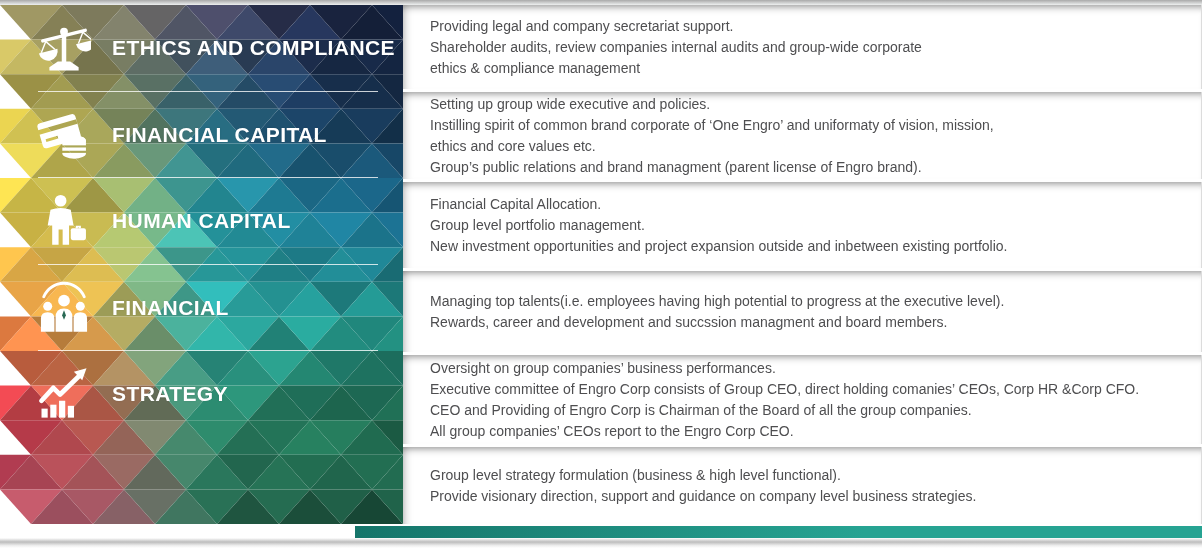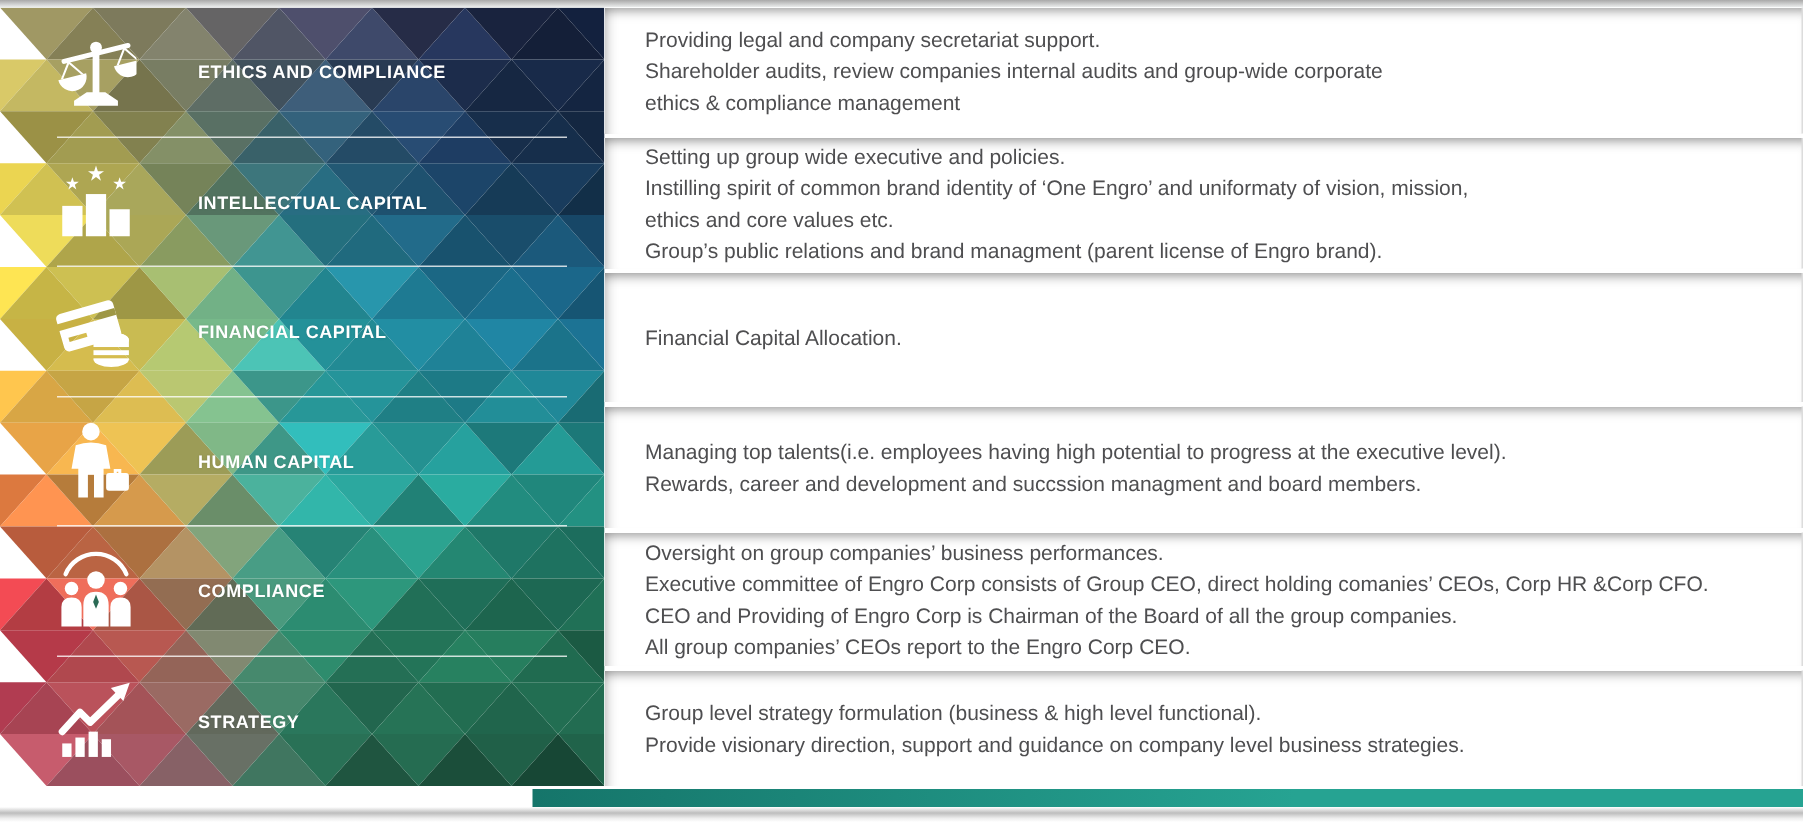--- a/index.html
+++ b/index.html
@@ -18,21 +18,21 @@
   }
   .side-panel svg.mosaic{position:absolute;left:0;top:0;}
   .side-rows{position:absolute;left:0;top:0;width:100%;height:100%;}
   .side-row{
     position:relative;height:86.5px;display:flex;align-items:center;
     padding-left:36px;box-sizing:border-box;
   }
   .icon-box{width:56px;height:56px;flex:0 0 56px;display:flex;align-items:center;justify-content:center;}
   .icon-box svg{width:54px;height:54px;display:block;}
   .side-title{
-    margin-left:40px;color:#ffffff;font-size:12px;font-weight:bold;
+    margin-left:20px;color:#ffffff;font-size:21px;font-weight:bold;
     letter-spacing:.4px;white-space:nowrap;
     text-shadow:0 0 2px rgba(0,0,0,.12);
     text-align:center;
   }
   .row-divider{
     position:absolute;left:38px;bottom:0;width:340px;height:1px;
     background:rgba(255,255,255,.78);
   }
   
   .cards{
@@ -357,34 +357,20 @@
           </g>
           <circle cx="24" cy="9.5" r="3.5"></circle>
           <rect x="22" y="10" width="4" height="28"></rect>
           <path d="M11 44 L37 44 L37 41 L29.5 36 L18.5 36 L11 41 Z"></path>
         </svg>
       </span>
       <span class="side-title">ETHICS AND COMPLIANCE</span>
       <span class="row-divider"></span>
     </div>
 
-    <div class="side-row">
-      <span class="icon-box">
-        <svg viewBox="0 0 48 48" fill="#fff">
-          <polygon points="24,2 25.12,5.45 28.76,5.45 25.82,7.59 26.94,11.05 24,8.91 21.06,11.05 22.18,7.59 19.24,5.45 22.88,5.45"></polygon>
-          <polygon points="10,9 10.9,11.76 13.8,11.76 11.45,13.47 12.35,16.24 10,14.53 7.65,16.24 8.55,13.47 6.2,11.76 9.1,11.76"></polygon>
-          <polygon points="38,9 38.9,11.76 41.8,11.76 39.45,13.47 40.35,16.24 38,14.53 35.65,16.24 36.55,13.47 34.2,11.76 37.1,11.76"></polygon>
-          <rect x="4" y="26" width="12" height="18"></rect>
-          <rect x="18" y="19" width="12" height="25"></rect>
-          <rect x="32" y="28" width="12" height="16"></rect>
-        </svg>
-      </span>
-      <span class="side-title">INTELLECTUAL CAPITAL</span>
-      <span class="row-divider"></span>
-    </div>
 
     <div class="side-row">
       <span class="icon-box">
         <svg viewBox="0 0 48 48" fill="#fff">
           <defs>
             <mask id="cardMask">
               <rect x="-10" y="-10" width="68" height="68" fill="#fff"></rect>
               <rect x="1" y="14.5" width="36" height="4.2" fill="#000"></rect>
               <rect x="6" y="24" width="11" height="2.6" fill="#000"></rect>
             </mask>
@@ -426,21 +412,21 @@
           <path d="M6 14 A19.5 19.5 0 0 1 42 14" stroke="#fff" stroke-width="2.6" fill="none" stroke-linecap="round"></path>
           <circle cx="9.5" cy="22.5" r="4"></circle>
           <path d="M3.5 45 L3.5 33.5 Q3.5 27.8 9.5 27.8 Q15.5 27.8 15.5 33.5 L15.5 45 Z"></path>
           <circle cx="38.5" cy="22.5" r="4"></circle>
           <path d="M32.5 45 L32.5 33.5 Q32.5 27.8 38.5 27.8 Q44.5 27.8 44.5 33.5 L44.5 45 Z"></path>
           <circle cx="24" cy="17.5" r="5.2"></circle>
           <path d="M16.5 45 L16.5 32.5 Q16.5 24.5 24 24.5 Q31.5 24.5 31.5 32.5 L31.5 45 Z"></path>
           <polygon points="24,26 22.3,30.5 24,34.5 25.7,30.5" fill="#2a6a55"></polygon>
         </svg>
       </span>
-      <span class="side-title">COMPLIANCE</span>
+      <span class="side-title">FINANCIAL</span>
       <span class="row-divider"></span>
     </div>
 
     <div class="side-row">
       <span class="icon-box">
         <svg viewBox="0 0 48 48" fill="#fff">
           <rect x="4" y="37" width="5.5" height="8"></rect>
           <rect x="11.8" y="33.5" width="5.5" height="11.5"></rect>
           <rect x="19.6" y="30" width="5.5" height="15"></rect>
           <rect x="27.4" y="34.5" width="5.5" height="10.5"></rect>
@@ -457,27 +443,29 @@
 <div class="cards">
 
   <div class="card" style="height:84px">
     <div class="line">Providing legal and company secretariat support.</div>
     <div class="line">Shareholder audits, review companies internal audits and group-wide corporate</div>
     <div class="line">ethics &amp; compliance management</div>
   </div>
 
   <div class="card" style="height:87px">
     <div class="line">Setting up group wide executive and policies.</div>
-    <div class="line">Instilling spirit of common brand identity of ‘One Engro’ and uniformaty of vision, mission,</div>
+    <div class="line">Instilling spirit of common brand corporate of ‘One Engro’ and uniformaty of vision, mission,</div>
     <div class="line">ethics and core values etc.</div>
     <div class="line">Group’s public relations and brand managment (parent license of Engro brand).</div>
   </div>
 
   <div class="card" style="height:86px">
     <div class="line">Financial Capital Allocation.</div>
+    <div class="line">Group level portfolio management.</div>
+    <div class="line">New investment opportunities and project expansion outside and inbetween existing portfolio.</div>
   </div>
 
   <div class="card" style="height:81px">
     <div class="line">Managing top talents(i.e. employees having high potential to progress at the executive level).</div>
     <div class="line">Rewards, career and development and succssion managment and board members.</div>
   </div>
 
   <div class="card" style="height:89px">
     <div class="line">Oversight on group companies’ business performances.</div>
     <div class="line">Executive committee of Engro Corp consists of Group CEO, direct holding comanies’ CEOs, Corp HR &amp;Corp CFO.</div>

